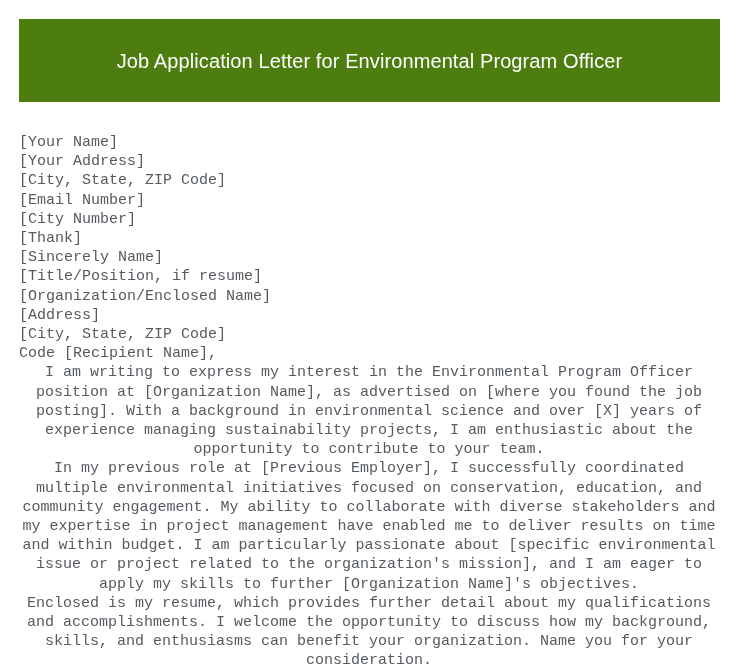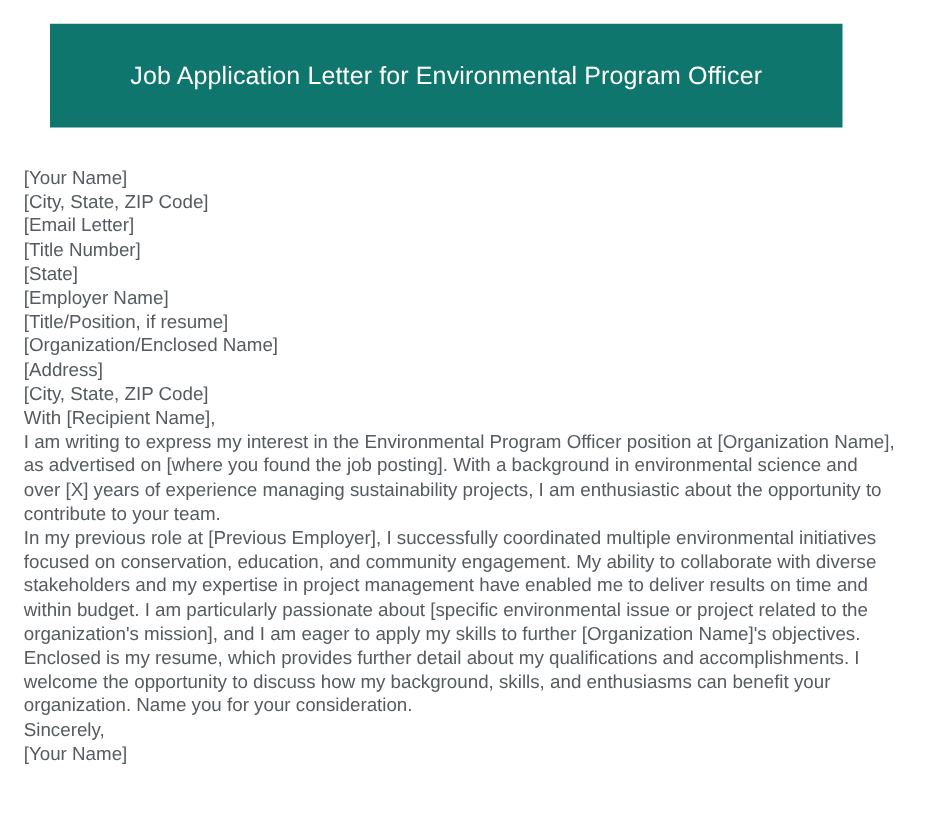--- a/index.html
+++ b/index.html
@@ -17,28 +17,27 @@
   .page {
     position: relative;
     width: 740px;
     height: 667px;
     background: #ffffff;
   }
   .letter-header {
     position: absolute;
     left: 19px;
     top: 19px;
-    width: 634px;
+    width: 701px;
     height: 83px;
-    background: #0f766e;
+    background: #4d7c0f;
     display: flex;
     align-items: center;
     justify-content: center;
     box-sizing: border-box;
-    margin-left: 21px;
   }
   .letter-title {
     color: #ffffff;
     font-size: 20px;
     font-weight: normal;
     letter-spacing: 0.1px;
     font-family: "Liberation Sans", sans-serif;
     text-align: center;
     margin: 0;
     line-height: 1.2;
@@ -54,55 +53,58 @@
     font-family: "Liberation Sans", sans-serif;
   }
   .block {
     margin: 0;
     padding: 0;
   }
   .line {
     margin: 0;
     padding: 0;
     white-space: pre-wrap;
+    font-family: Liberation Mono, monospace;
   }
   .para {
     margin: 0;
     padding: 0;
-    text-align: left;
+    text-align: center;
+    font-family: Liberation Mono, monospace;
   }
 </style>
 </head>
 <body>
 
 <div class="page">
 
   <div class="letter-header">
     <h1 class="letter-title">Job Application Letter for Environmental Program Officer</h1>
   </div>
 
   <div class="letter-body">
 
     <div class="block">
       <div class="line">[Your Name]</div>
+      <div class="line">[Your Address]</div>
       <div class="line">[City, State, ZIP Code]</div>
-      <div class="line">[Email Letter]</div>
-      <div class="line">[Title Number]</div>
-      <div class="line">[State]</div>
+      <div class="line">[Email Number]</div>
+      <div class="line">[City Number]</div>
+      <div class="line">[Thank]</div>
     </div>
 
     <div class="block">
-      <div class="line">[Employer Name]</div>
+      <div class="line">[Sincerely Name]</div>
       <div class="line">[Title/Position, if resume]</div>
       <div class="line">[Organization/Enclosed Name]</div>
       <div class="line">[Address]</div>
       <div class="line">[City, State, ZIP Code]</div>
     </div>
 
-    <div class="line">With [Recipient Name],</div>
+    <div class="line">Code [Recipient Name],</div>
 
     <p class="para">I am writing to express my interest in the Environmental Program Officer position at [Organization Name], as advertised on [where you found the job posting]. With a background in environmental science and over [X] years of experience managing sustainability projects, I am enthusiastic about the opportunity to contribute to your team.</p>
     <p class="para">In my previous role at [Previous Employer], I successfully coordinated multiple environmental initiatives focused on conservation, education, and community engagement. My ability to collaborate with diverse stakeholders and my expertise in project management have enabled me to deliver results on time and within budget. I am particularly passionate about [specific environmental issue or project related to the organization's mission], and I am eager to apply my skills to further [Organization Name]'s objectives.</p>
     <p class="para">Enclosed is my resume, which provides further detail about my qualifications and accomplishments. I welcome the opportunity to discuss how my background, skills, and enthusiasms can benefit your organization. Name you for your consideration.</p>
 
     <div class="line">Sincerely,</div>
     <div class="line">[Your Name]</div>
 
   </div>
 

